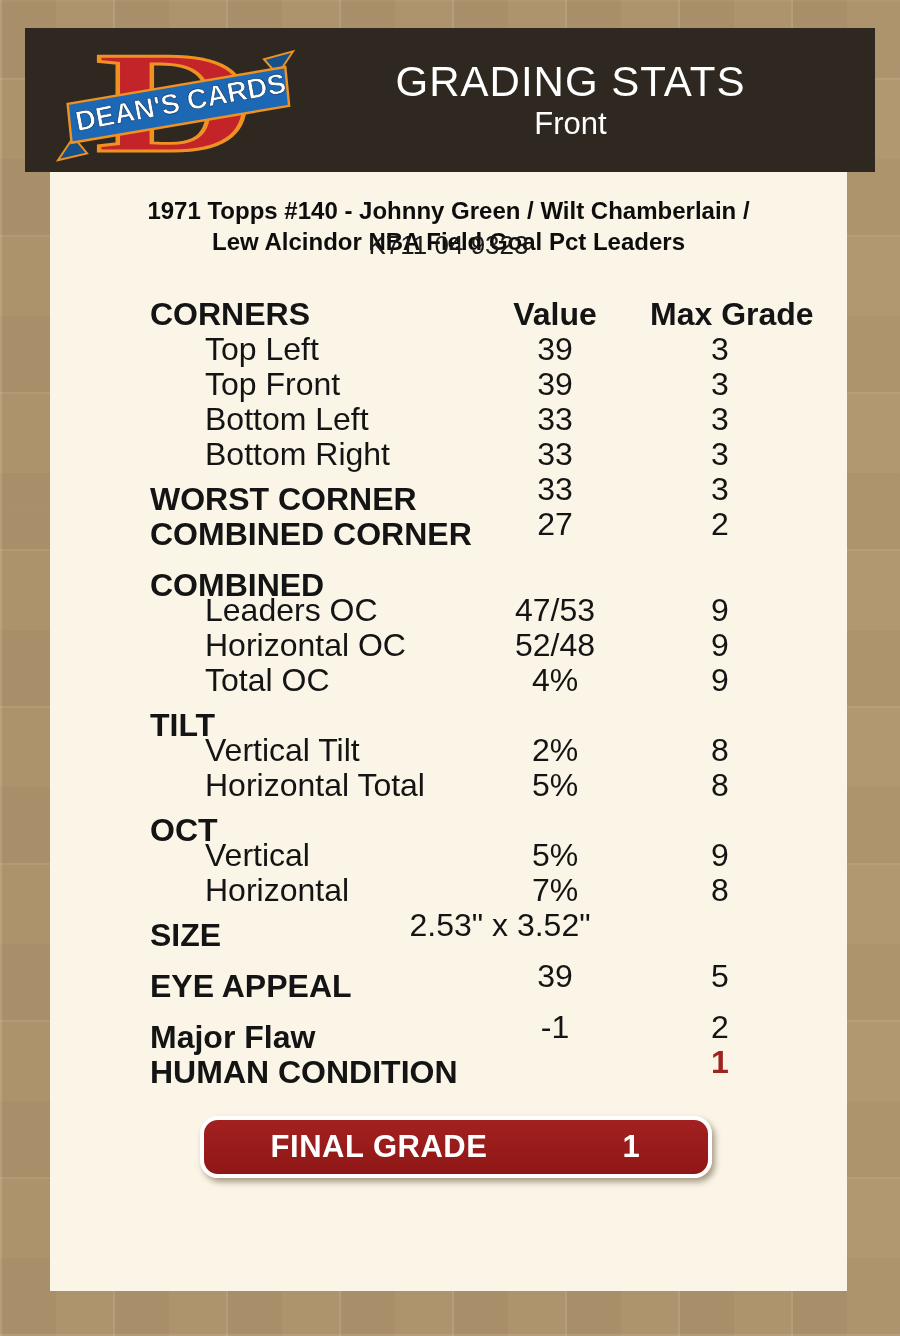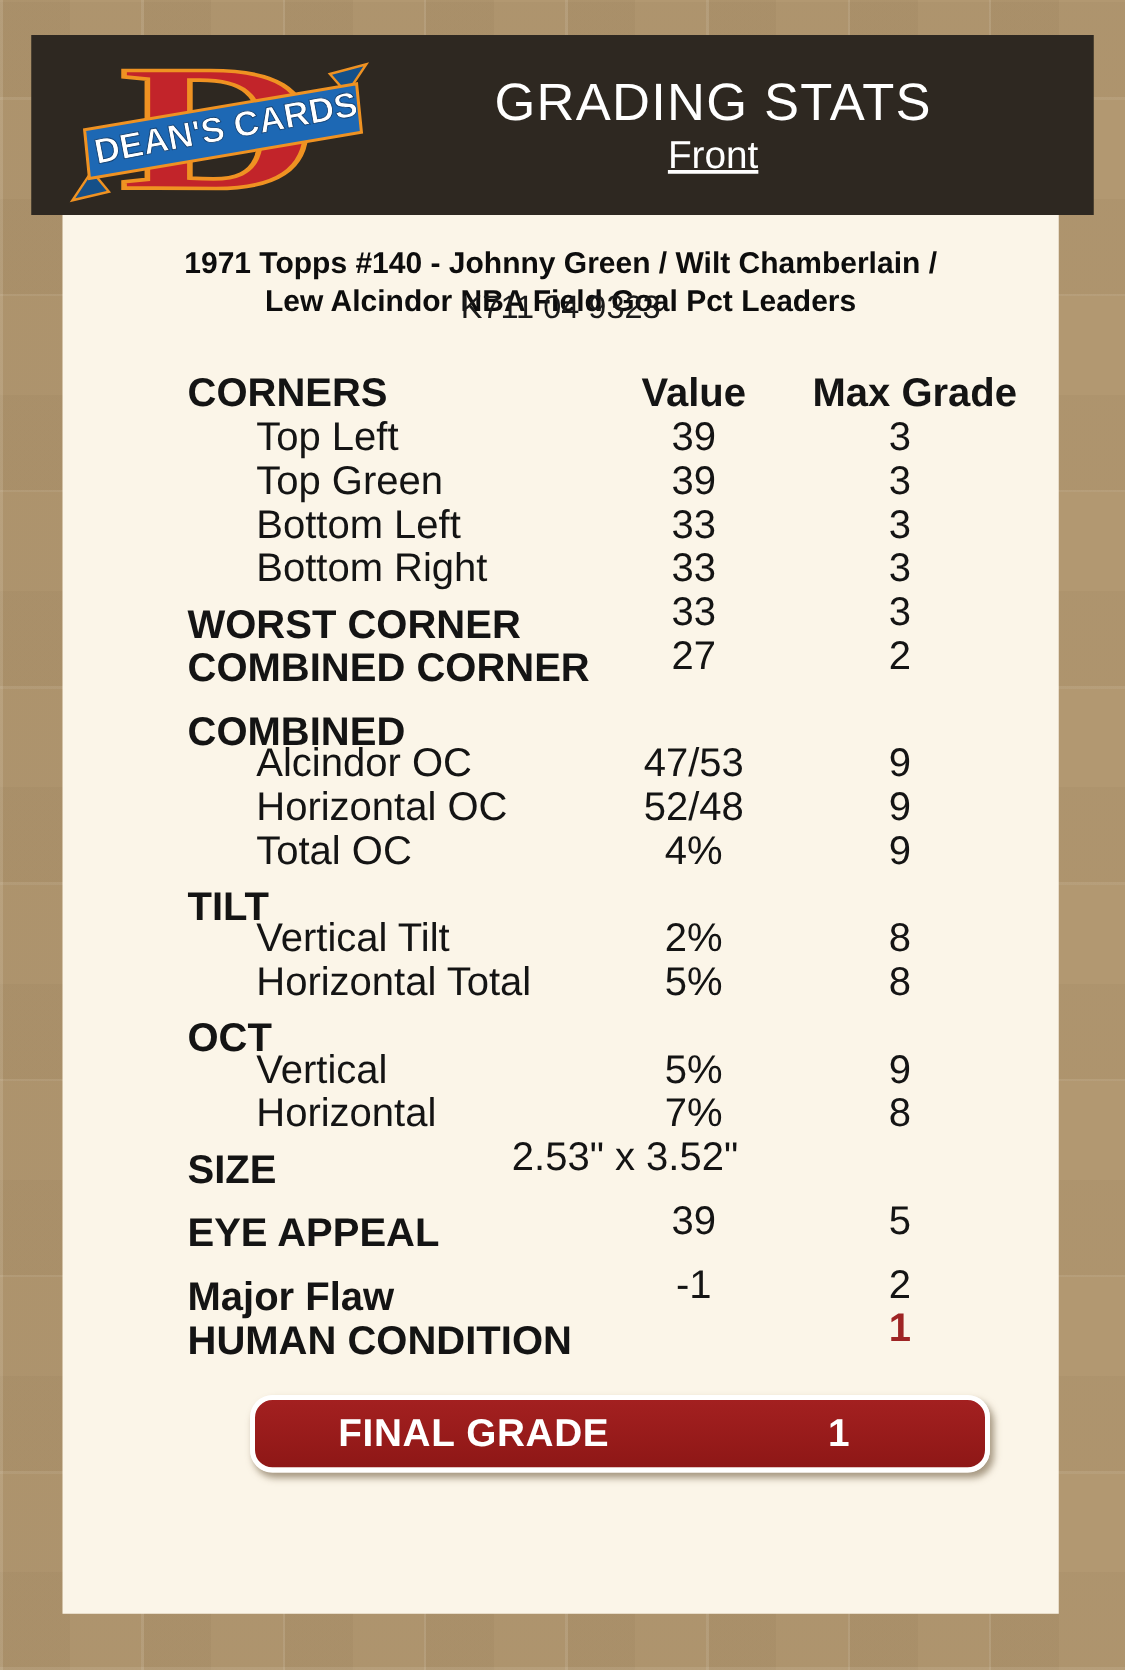--- a/index.html
+++ b/index.html
@@ -14,42 +14,42 @@
       repeating-linear-gradient(0deg, rgba(250,243,228,0.11) 0 2px, rgba(250,243,228,0) 2px 157px),
       repeating-linear-gradient(90deg, rgba(96,72,40,0.06) 0 56px, rgba(96,72,40,0) 56px 113px),
       repeating-linear-gradient(0deg, rgba(96,72,40,0.05) 0 78px, rgba(96,72,40,0) 78px 157px);
   }
 
   .header-bar { position:absolute; left:25px; top:28px; width:850px; height:144px;
                 background:#2e2821; display:flex; align-items:center; z-index:2; }
   .logo { width:245px; height:136px; margin-left:28px; flex:0 0 auto; }
   .header-text { flex:1; text-align:center; color:#ffffff; padding-right:32px; }
   .h-title { font-size:42px; letter-spacing:1px; line-height:48px; }
-  .h-sub   { font-size:31px; line-height:36px;text-decoration:underline; }
+  .h-sub   { font-size:31px; line-height:36px; }
 
   .panel { position:absolute; left:50px; top:155px; width:797px; height:1136px;
            background:#fbf5e8; box-sizing:border-box; padding-top:40px; z-index:1; color:#141414; }
 
   .card-title { max-width:645px; margin:0 auto; text-align:center;
                 font-size:24px; line-height:31px; font-weight:bold; color:#0d0d0d; }
   .serial { text-align:center; font-size:26px; line-height:31px; margin-top:-27px; color:#1a1a1a; }
 
   .gtable { margin-top:36px; }
   .trow { display:grid; grid-template-columns:310px 190px 140px; padding-left:100px;
           height:35px; line-height:35px; font-size:32px; }
   .trow .cl { text-align:left; white-space:nowrap; }
   .trow .cv, .trow .cm { text-align:center; white-space:nowrap; }
   .trow.item .cl { padding-left:55px; }
   .trow.section .cl { font-weight:bold;margin-top:10px; }
   .trow.thead .cl, .trow.thead .cv, .trow.thead .cm { font-weight:bold; }
   .trow.gap { margin-top:16px; }
   .trow.size-row .cv { transform:translateX(-55px); }
   .trow.hc-row .cm { color:#9e2424; font-weight:bold; }
 
-  .final-grade { width:592px; height:62px; box-sizing:border-box; margin:36px 0 0 150px;
+  .final-grade { width:512px; height:62px; box-sizing:border-box; margin:36px 0 0 150px;
                  background:linear-gradient(#a32020,#8e1716);
                  border:4px solid #ffffff; border-radius:18px;
                  box-shadow:3px 4px 6px rgba(96,76,48,0.55);
                  display:flex; align-items:center; cursor:pointer; }
   .fg-label { width:350px; text-align:center; color:#ffffff; font-size:31px; font-weight:bold; letter-spacing:0.5px; }
   .fg-value { flex:1; text-align:center; color:#ffffff; font-size:31px; font-weight:bold; }
 </style>
 </head>
 <body>
 
@@ -81,21 +81,21 @@
         <span class="cl">CORNERS</span>
         <span class="cv">Value</span>
         <span class="cm">Max Grade</span>
       </div>
       <div class="trow item" style="">
         <span class="cl">Top Left</span>
         <span class="cv">39</span>
         <span class="cm">3</span>
       </div>
         <div class="trow item" style="">
-        <span class="cl">Top Green</span>
+        <span class="cl">Top Front</span>
         <span class="cv">39</span>
         <span class="cm">3</span>
       </div>
         <div class="trow item" style="">
         <span class="cl">Bottom Left</span>
         <span class="cv">33</span>
         <span class="cm">3</span>
       </div>
         <div class="trow item" style="">
         <span class="cl">Bottom Right</span>
@@ -111,21 +111,21 @@
         <span class="cl">COMBINED CORNER</span>
         <span class="cv">27</span>
         <span class="cm">2</span>
       </div>
         <div class="trow section gap" style="">
         <span class="cl">COMBINED</span>
         <span class="cv"></span>
         <span class="cm"></span>
       </div>
         <div class="trow item" style="">
-        <span class="cl">Alcindor OC</span>
+        <span class="cl">Leaders OC</span>
         <span class="cv">47/53</span>
         <span class="cm">9</span>
       </div>
         <div class="trow item" style="">
         <span class="cl">Horizontal OC</span>
         <span class="cv">52/48</span>
         <span class="cm">9</span>
       </div>
         <div class="trow item" style="">
         <span class="cl">Total OC</span>

